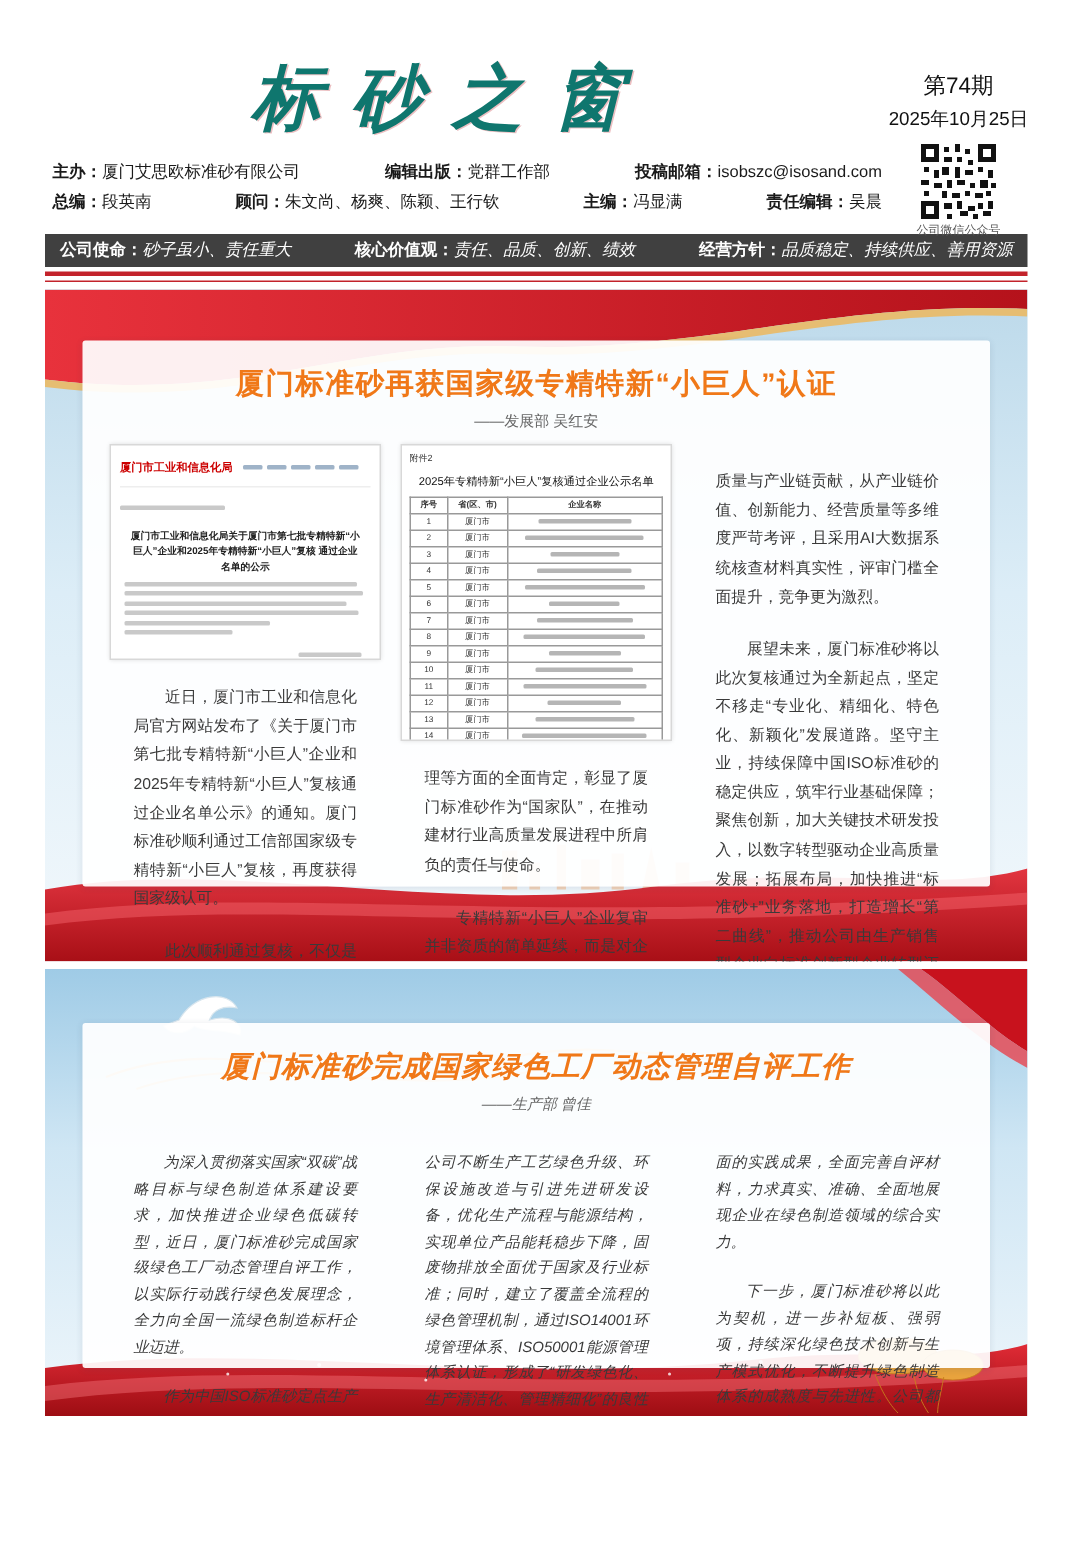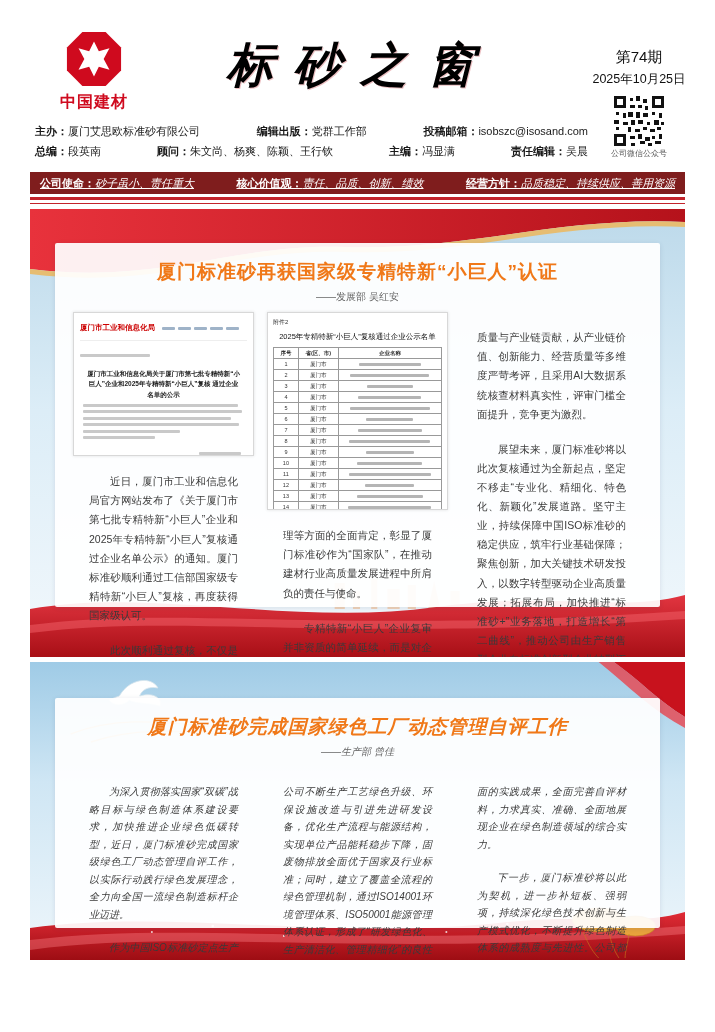--- a/index.html
+++ b/index.html
@@ -9,35 +9,35 @@
   }
   
   .header{position:relative;padding:26px 35px 4px 35px;}
   .header-main{display:flex;align-items:flex-start;margin-right:112px;}
   .logo-block{width:118px;text-align:center;flex:0 0 auto;}
   .logo-icon{width:58px;height:58px;margin:4px auto 4px;display:block;}
   .logo-text{color:#cf0a1e;font-weight:bold;font-size:16px;letter-spacing:1px;}
   .title-wrap{flex:1;text-align:center;padding-top:8px;}
   .masthead-title{
     font-family:"DejaVu Serif",serif;font-style:italic;font-weight:bold;
-    font-size:47px;color:#000000;letter-spacing:20px;white-space:nowrap;
+    font-size:47px;color:#0f766e;letter-spacing:20px;white-space:nowrap;
     text-shadow:1px 1px 0 rgba(180,0,10,.25);
   }
   .header-right{position:absolute;right:20px;top:48px;width:112px;text-align:center;}
   .issue-no{font-size:15px;color:#111;}
   .issue-date{font-size:12.5px;color:#111;margin-top:4px;}
   .qr{width:50px;height:50px;margin:8px auto 2px;display:block;}
   .qr-caption{font-size:8px;color:#555;}
   .info-rows{margin-top:8px;padding-right:92px;font-size:11px;color:#1a1a1a;}
   .info-row{display:flex;justify-content:space-between;line-height:1.85;}
   .info-row .lbl{font-weight:bold;text-align:center;}
   
   .banner{
-    margin:6px 30px 0;background:#7f1d1d;color:#fff;font-size:11px;
-    padding:3px 10px;display:flex;justify-content:space-between;line-height:1.5;text-decoration:underline;
+    margin:6px 30px 0;background:#404040;color:#fff;font-size:11px;
+    padding:3px 10px;display:flex;justify-content:space-between;line-height:1.5;
   }
   .banner .lbl{font-weight:bold;}
   .banner .val{font-style:italic;}
   .double-line{margin:3px 30px 0;height:3px;border-top:3px solid #c3232b;border-bottom:1px solid #c3232b;}
   
   .card{position:relative;margin:5px 30px 0;overflow:hidden;}
   .card1{height:448px;background:linear-gradient(180deg,#bcd9ea 0%,#dcedf7 45%,#f2f8fc 100%);}
   .card2{height:298px;background:linear-gradient(180deg,#9fcbe6 0%,#cfe6f4 40%,#eef6fb 100%);}
   .card-deco{position:absolute;left:0;width:100%;pointer-events:none;}
   .deco-top{top:0;height:85px;}
@@ -83,27 +83,20 @@
   }
   table.annex th{font-weight:bold;}
   table.annex .c1{width:13%;} table.annex .c2{width:22%;}
   .blurbar{display:inline-block;height:3px;background:#b5b5b5;border-radius:1px;}
 </style>
 </head>
 <body>
 
 <div class="header">
   <div class="header-main">
-    <div class="logo-block">
-      <svg class="logo-icon" viewBox="0 0 60 60">
-        <polygon points="18,2 42,2 58,18 58,42 42,58 18,58 2,42 2,18" fill="#cf0a1e"></polygon>
-        <polygon points="30,12 35,22 46,19 40,30 46,41 35,38 30,48 25,38 14,41 20,30 14,19 25,22" fill="#ffffff"></polygon>
-      </svg>
-      <div class="logo-text">中国建材</div>
-    </div>
     <div class="title-wrap">
       <div class="masthead-title">标砂之窗</div>
     </div>
   </div>
 
   <div class="header-right">
     <div class="issue-no">第74期</div>
     <div class="issue-date">2025年10月25日</div>
     <svg class="qr" viewBox="0 0 29 29" shape-rendering="crispEdges">
       <rect width="29" height="29" fill="#fff"></rect>

